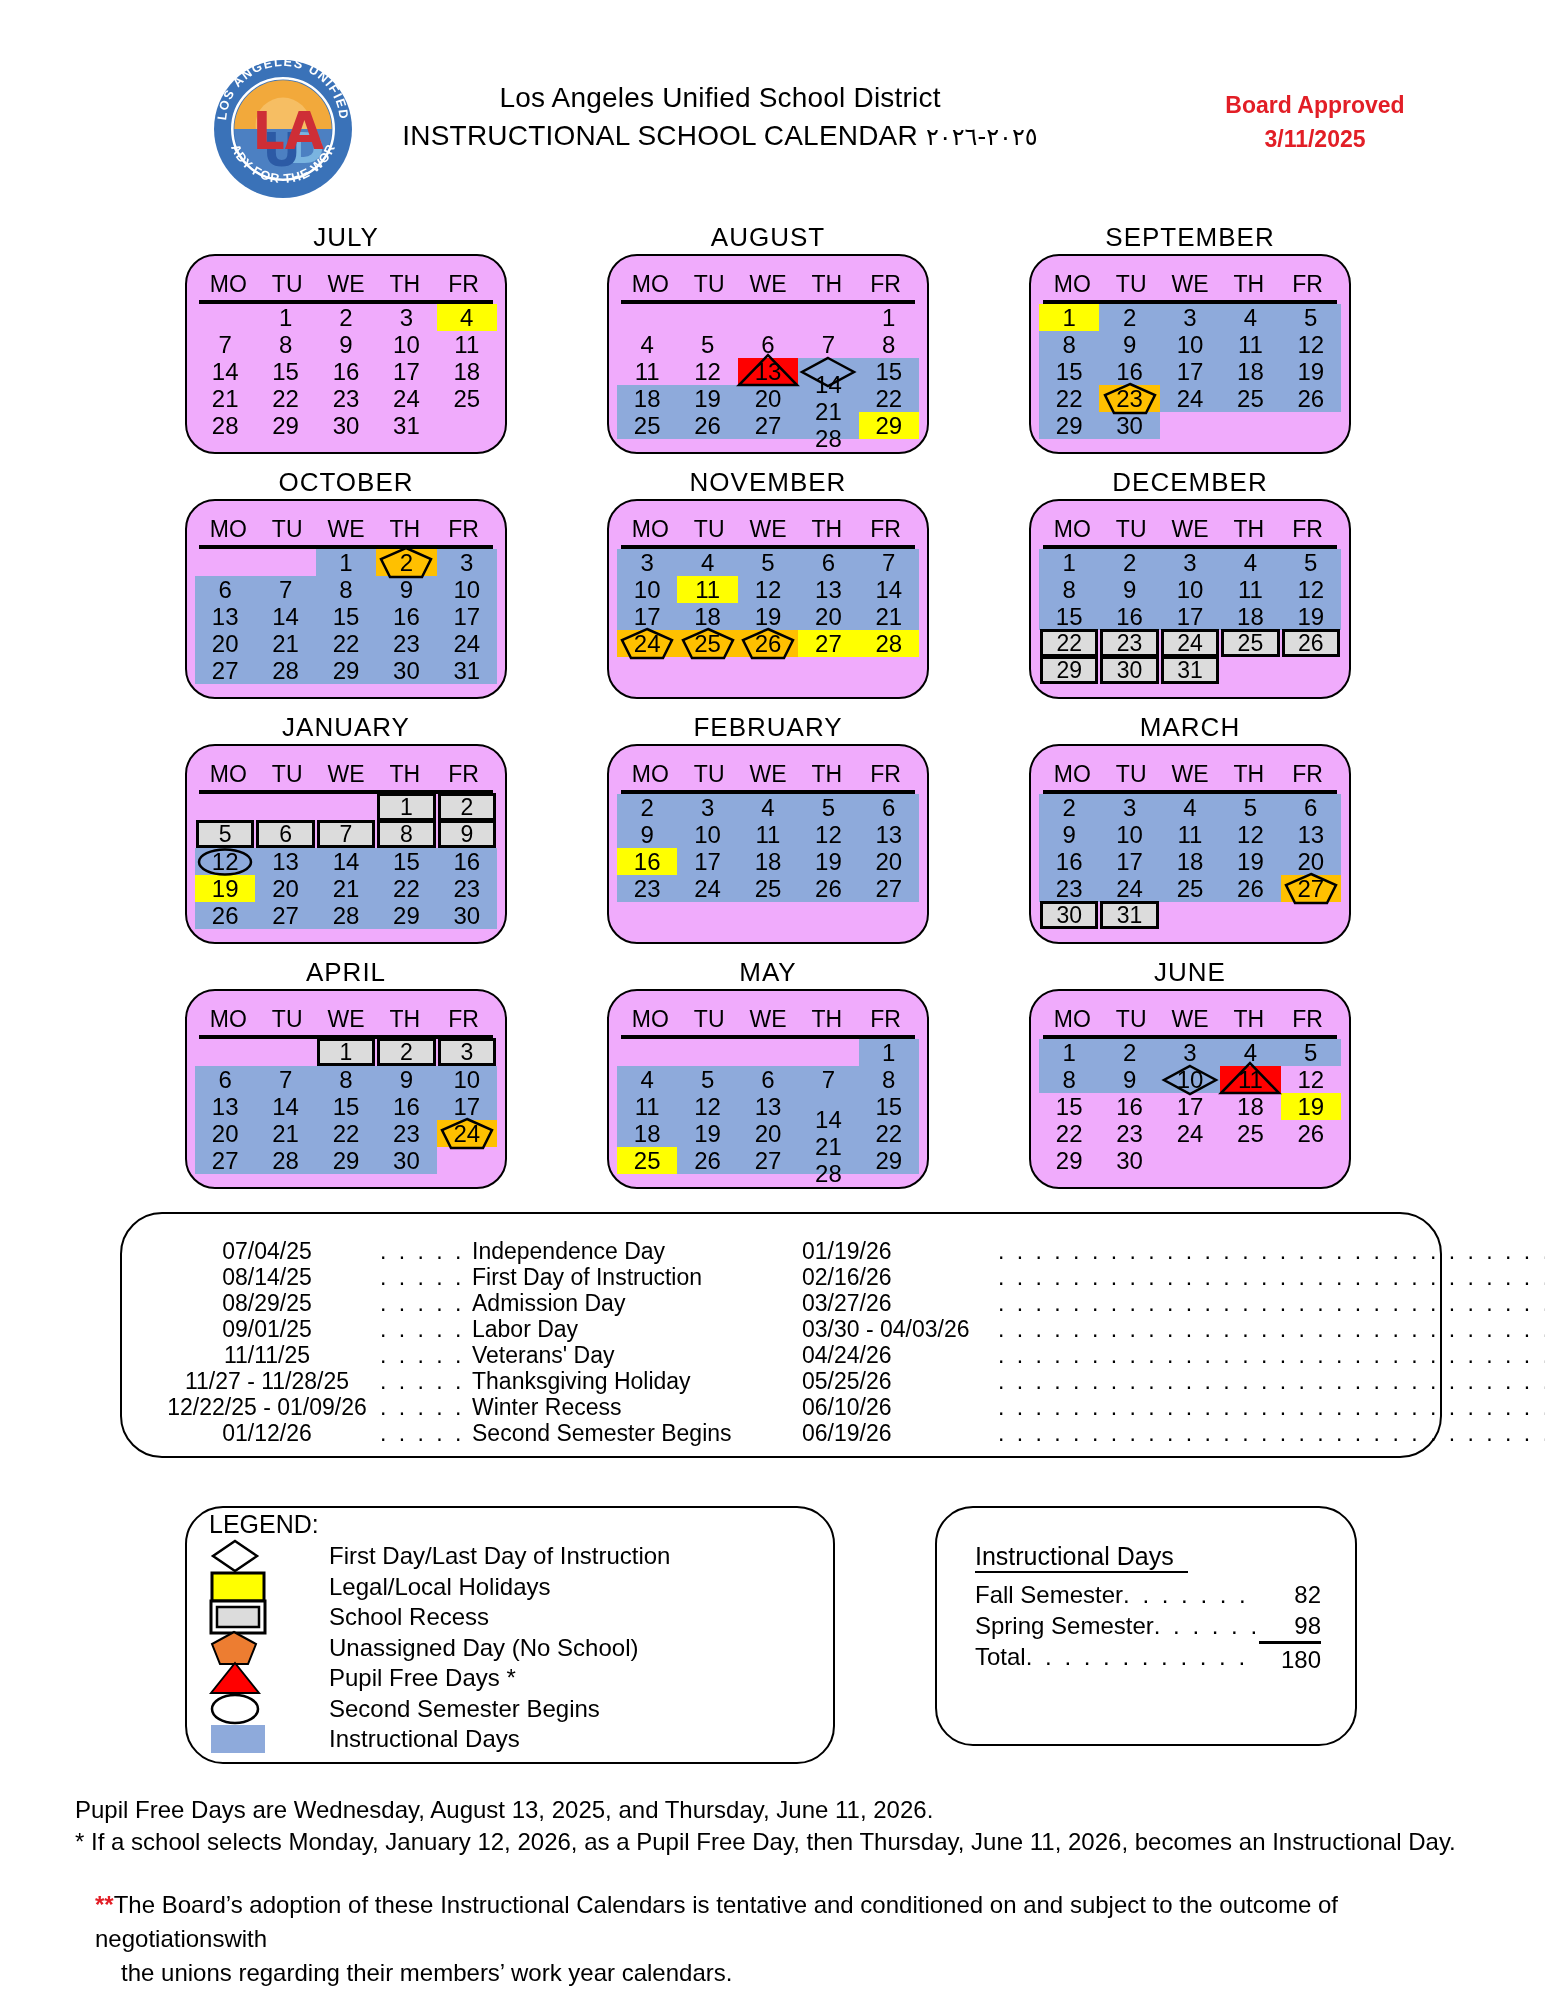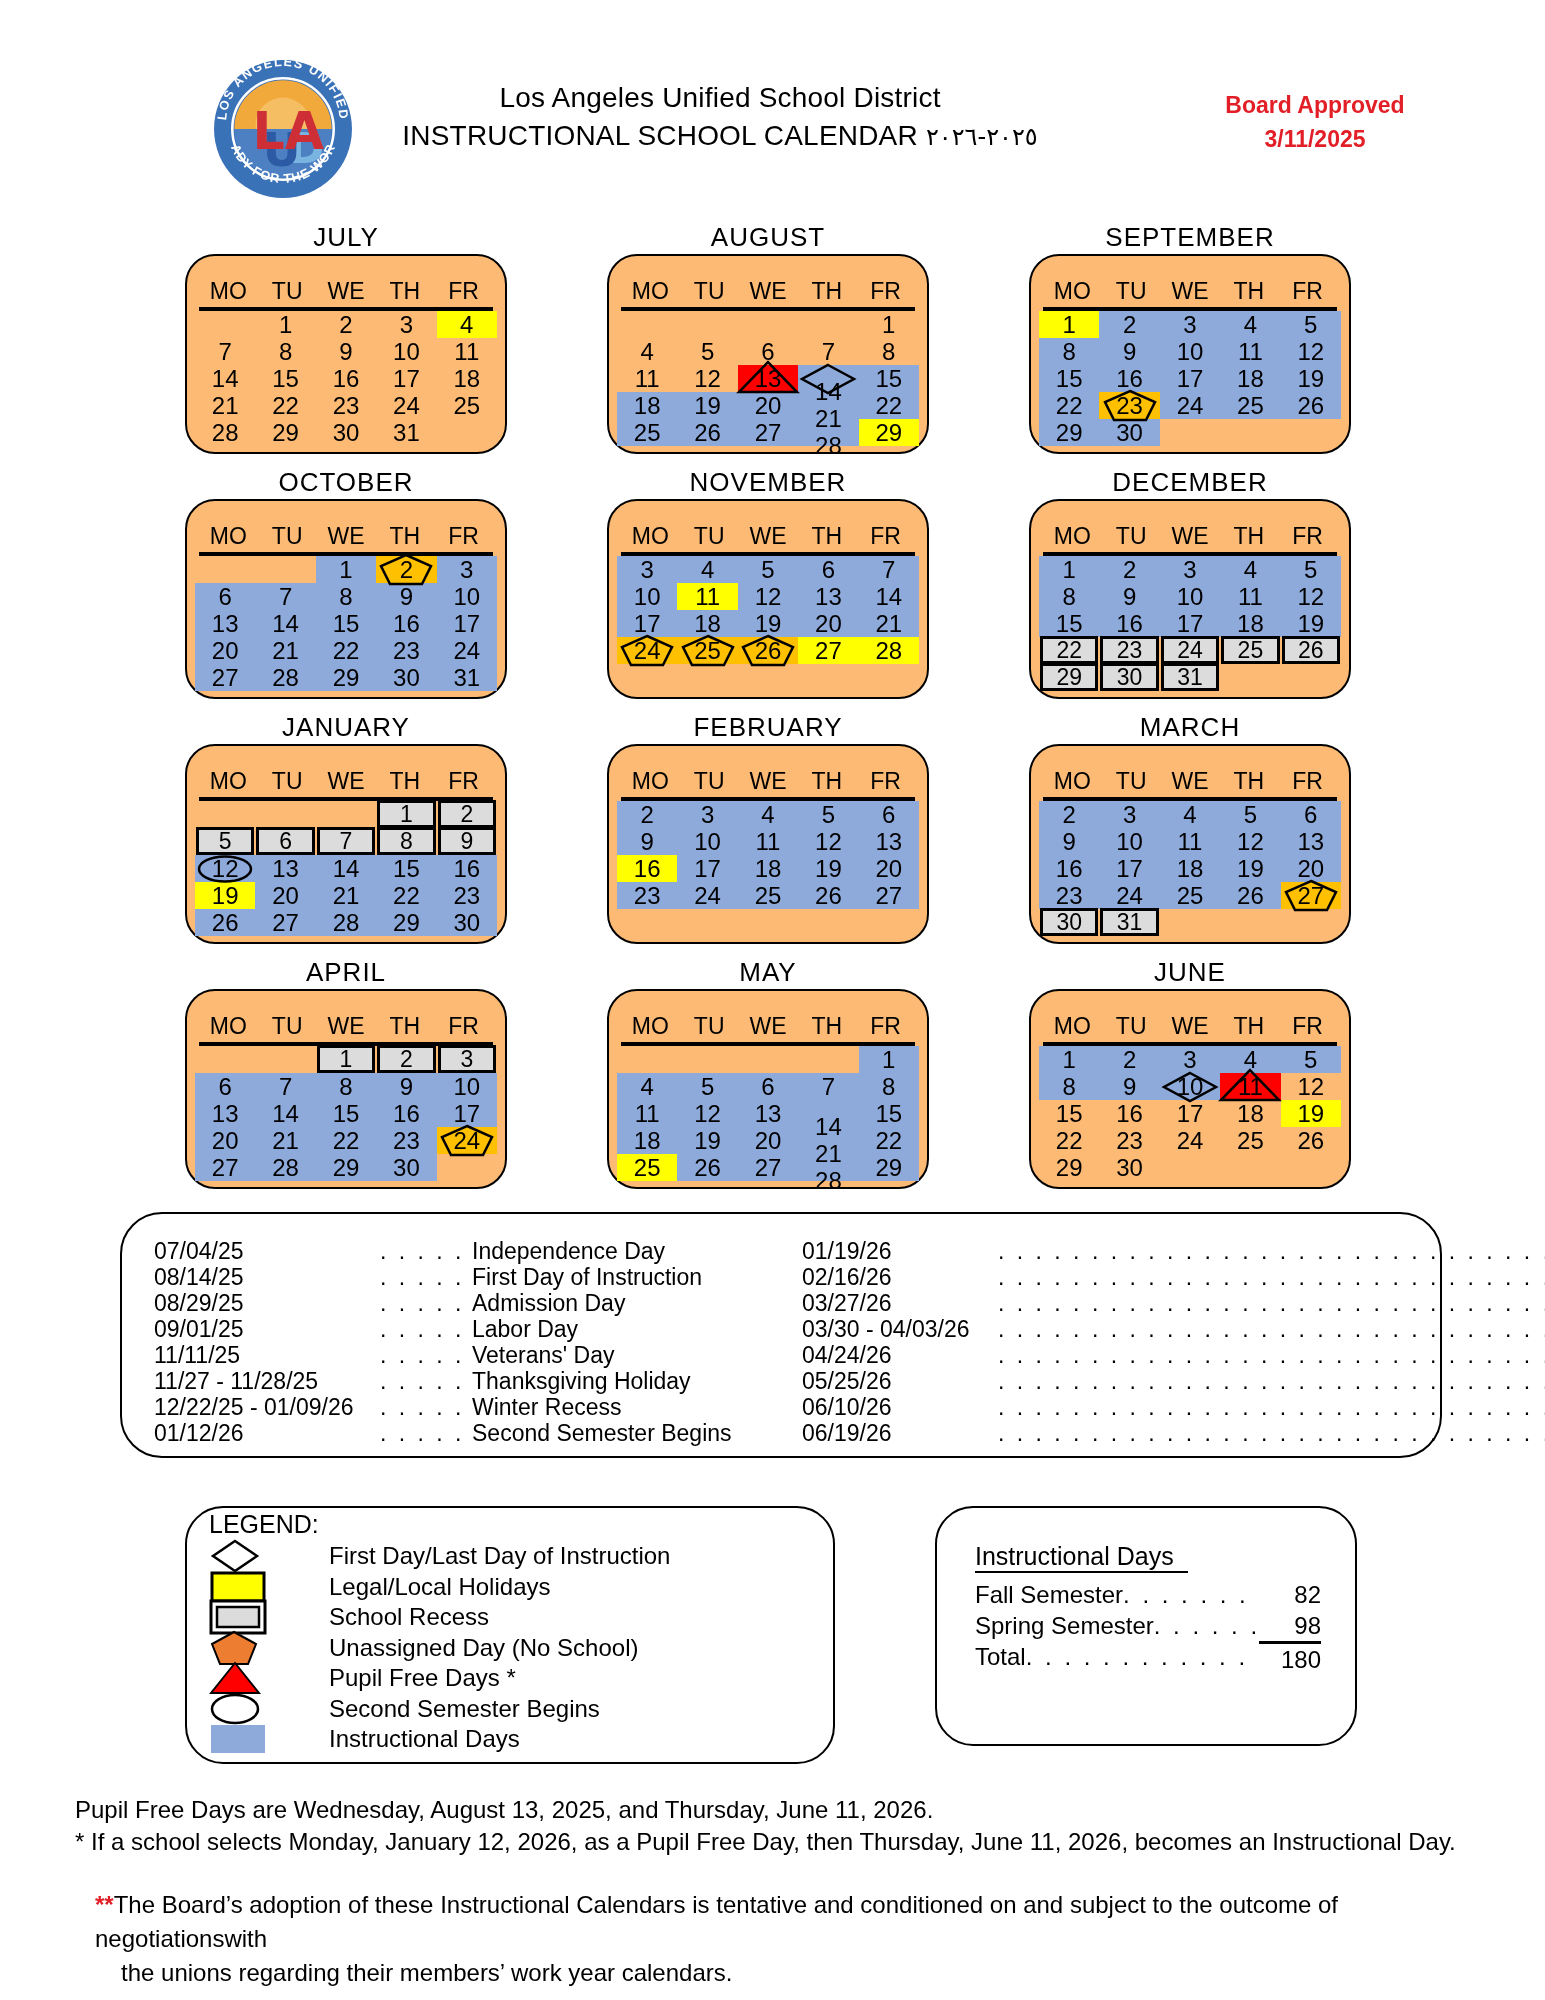--- a/index.html
+++ b/index.html
@@ -14,21 +14,21 @@
   .title-l2{font-size:28px;font-weight:500;margin-top:6px;letter-spacing:.2px;}
   .arabic{font-family:"DejaVu Sans",sans-serif;font-size:24px;}
   .board{position:absolute;left:1175px;top:88px;width:280px;text-align:center;
          color:var(--accent_red);font-weight:bold;font-size:23px;line-height:34px;}
   
   .months{position:absolute;left:185px;top:222px;display:grid;
           grid-template-columns:repeat(3,322px);column-gap:100px;grid-auto-rows:245px;}
   .month{}
   .mtitle{text-align:center;font-size:26px;font-weight:500;letter-spacing:1px;height:32px;}
   .mbox{border:2.5px solid #000;border-radius:30px;height:200px;box-sizing:border-box;
-        padding:20px 12px 0;background:#fdba74;}
+        padding:13px 12px 0;background:#f0abfc;}
   .dayhead{display:grid;grid-template-columns:repeat(5,1fr);border-bottom:4px solid #000;
            font-size:23px;font-weight:500;padding:2px 0 2px;}
   .dayhead span{text-align:center;}
   .weeks{display:grid;grid-template-columns:repeat(5,1fr);grid-auto-rows:27px;margin:0 -4px;}
   .cell{position:relative;text-align:center;font-size:24px;line-height:27px;}
   .cell .num{position:relative;z-index:3;display:block;}
   .cell.shift .num{transform:translateY(13px);}
   .t-inst,.t-dia,.t-ell{background:var(--instructional);}
   .t-hol{background:var(--holiday);}
   .t-una{background:var(--unassigned);}
@@ -38,21 +38,21 @@
           background:var(--recess);z-index:2;display:flex;align-items:center;justify-content:center;
           font-size:23px;line-height:1;}
   
   .events{position:absolute;left:120px;top:1212px;width:1322px;height:246px;box-sizing:border-box;
           border:2.5px solid #000;border-radius:42px;padding:24px 30px 0 32px;display:flex;}
   .evcol{display:flex;flex-direction:column;}
   .evcol.left{width:648px;}
   .evcol.right{flex:1;}
   .evrow{display:flex;font-size:23px;line-height:26px;white-space:nowrap;}
   .evdate{flex:none;}
-  .left .evdate{width:226px;}
+  .left .evdate{width:226px;text-align:center;}
   .right .evdate{width:196px;}
   .evdots{flex:1;overflow:hidden;letter-spacing:3px;}
   .evlabel{flex:none;}
   .left .evlabel{width:330px;}
   
   .legend{position:absolute;left:185px;top:1506px;width:650px;height:258px;box-sizing:border-box;
           border:2.5px solid #000;border-radius:38px;padding:2px 20px 0 22px;}
   .legtitle{font-size:25px;margin-bottom:2px;}
   .legrow{display:flex;align-items:center;height:30.5px;}
   .legicon{width:64px;flex:none;display:flex;align-items:center;}

